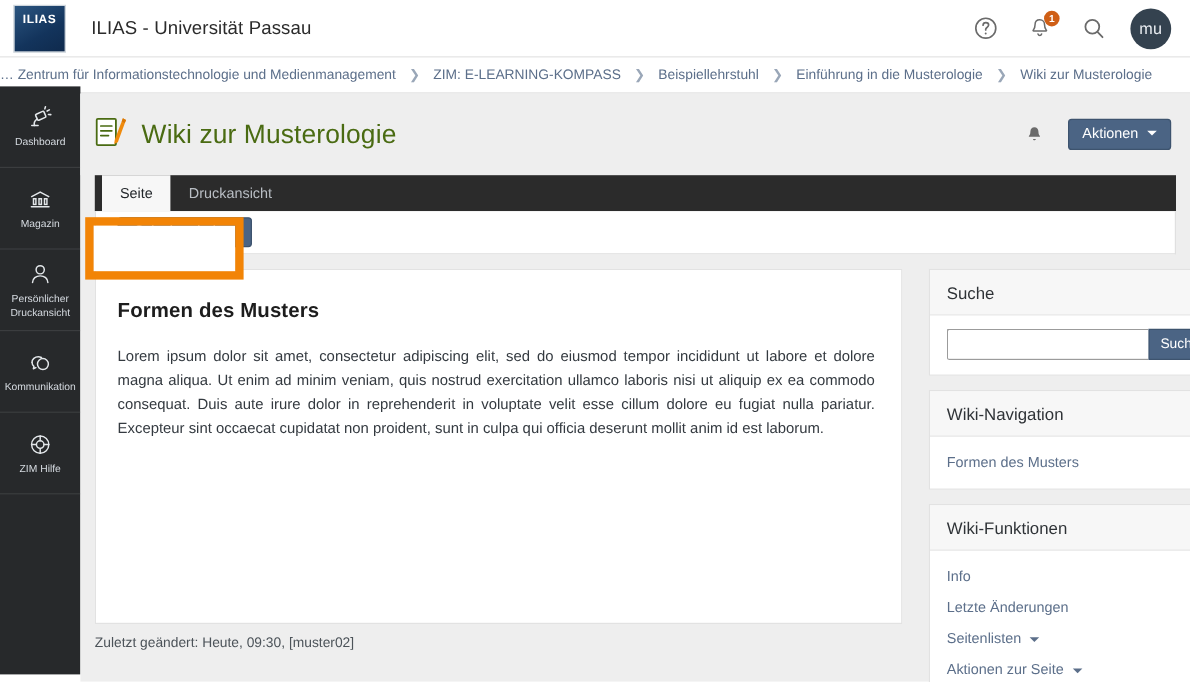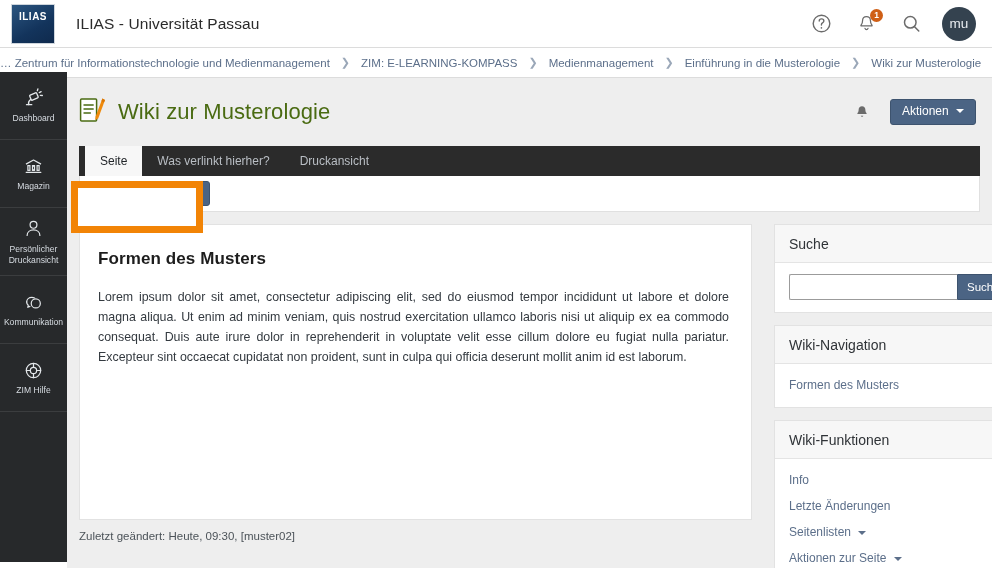--- a/index.html
+++ b/index.html
@@ -361,21 +361,21 @@
       <span>mu</span>
     </div>
   </div>
 </div>
 
 <div class="crumbbar">
   <a class="crumb">… Zentrum für Informationstechnologie und Medienmanagement</a>
   <span class="crumb-sep">❯</span>
   <a class="crumb">ZIM: E-LEARNING-KOMPASS</a>
   <span class="crumb-sep">❯</span>
-  <a class="crumb">Medienmanagement</a>
+  <a class="crumb">Beispiellehrstuhl</a>
   <span class="crumb-sep">❯</span>
   <a class="crumb">Einführung in die Musterologie</a>
   <span class="crumb-sep">❯</span>
   <a class="crumb">Wiki zur Musterologie</a>
 </div>
 
 <div class="sidebar">
 
   <div class="side-item">
     <span class="side-icon">
@@ -459,23 +459,20 @@
       <button class="btn-primary">
         <span>Aktionen</span>
         <span class="caret-dn"></span>
       </button>
     </div>
   </div>
 
   <div class="tabbar">
     <div class="tab active">
       <span>Seite</span>
-    </div>
-    <div class="tab">
-      <span>Was verlinkt hierher?</span>
     </div>
     <div class="tab">
       <span>Druckansicht</span>
     </div>
   </div>
 
   <div class="toolbar">
     <button class="btn-edit">Seite bearbeiten</button>
   </div>
 

